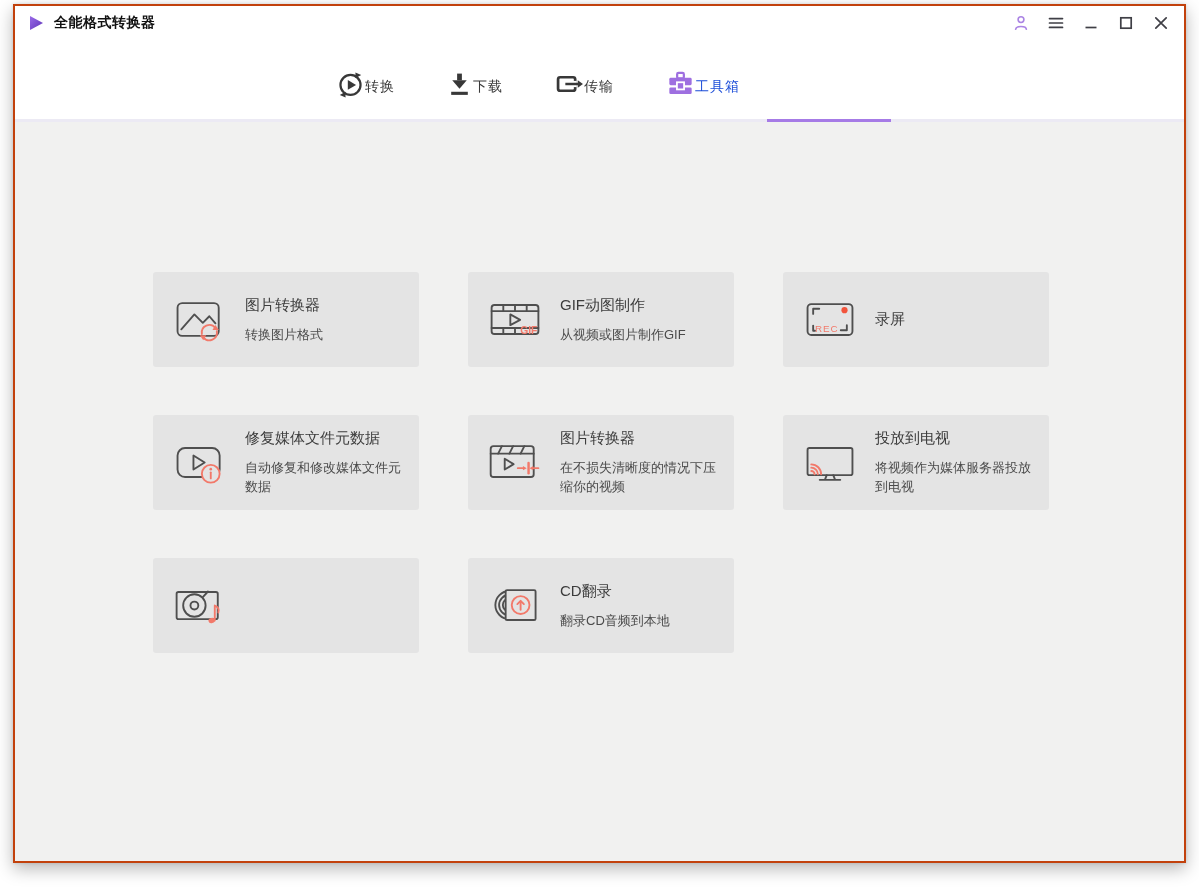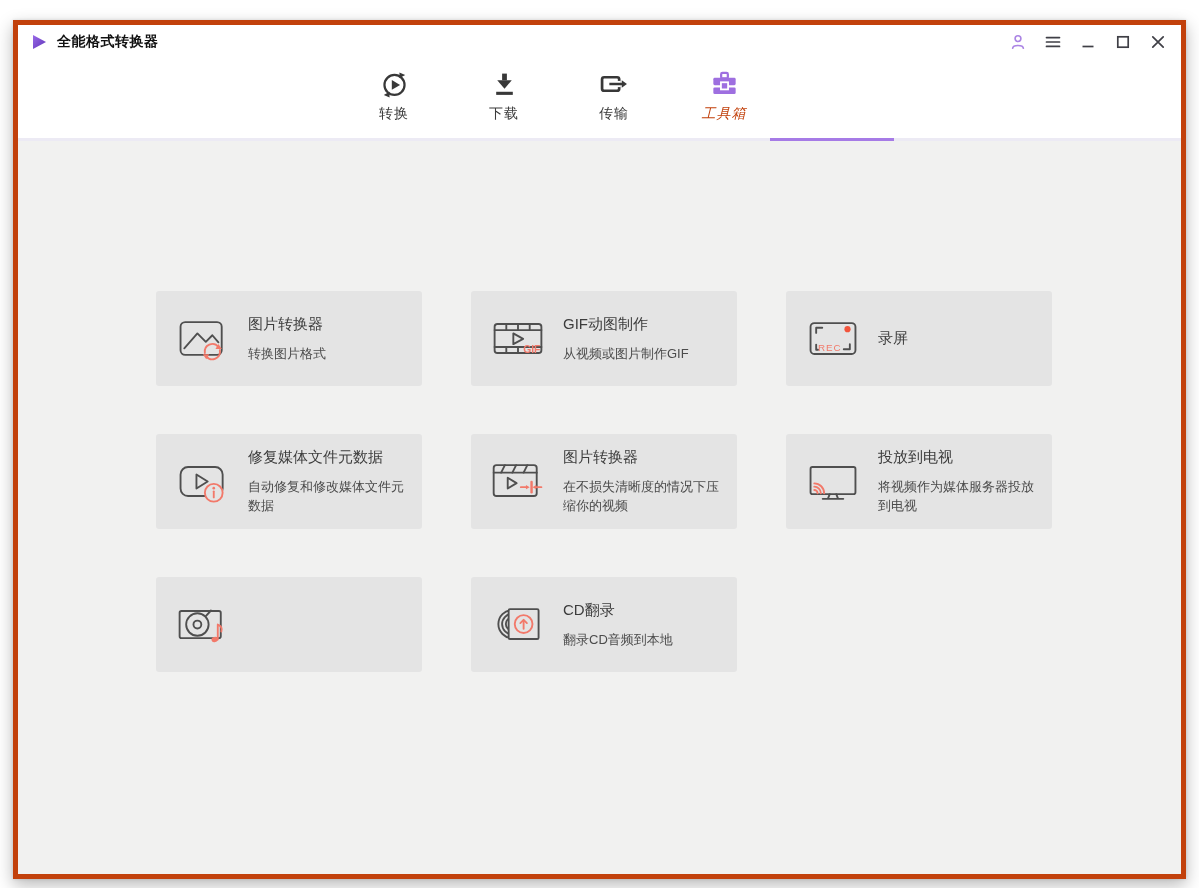--- a/index.html
+++ b/index.html
@@ -2,46 +2,46 @@
 <html><head>
 <meta charset="utf-8">
 <style>
   html,body{margin:0;padding:0;}
   body{
     width:1199px;height:888px;position:relative;background:#ffffff;overflow:hidden;
     font-family:"Liberation Sans","DejaVu Sans",sans-serif;
     -webkit-font-smoothing:antialiased;
   }
   .window{
-    position:absolute;left:13px;top:20px;width:1173px;height:859px;box-sizing:border-box;
-    border:5px solid #c2410c;background:#f1f1f0;
+    position:absolute;left:13px;top:4px;width:1173px;height:859px;box-sizing:border-box;
+    border:2px solid #c2410c;background:#f1f1f0;
     box-shadow:0 6px 16px rgba(0,0,0,.28), 0 0 3px rgba(0,0,0,.12);
   }
   
   .titlebar{
     height:34px;background:#ffffff;display:flex;align-items:center;
     padding:0 12px 0 13px;position:relative;
   }
   .app-logo{display:flex;align-items:center;margin-right:9px;}
   .win-title{font-size:14px;font-weight:bold;color:#111111;letter-spacing:.5px;}
   .tb-controls{margin-left:auto;display:flex;align-items:center;gap:13px;}
   .tb-btn{display:flex;align-items:center;justify-content:center;width:22px;height:22px;cursor:pointer;}
   
   .navbar{
     height:79px;background:#ffffff;position:relative;
     border-bottom:3px solid #eceaf4;
   }
   .tabs{position:absolute;left:321px;top:0;display:flex;}
   .tab{
-    width:110px;height:79px;display:flex;flex-direction:column;align-items:center;
+    width:110px;height:79px;display:flex;flex-direction:row;align-items:center;
     padding-top:9px;box-sizing:border-box;cursor:pointer;
   }
   .tab .tab-ico{height:32px;display:flex;align-items:center;justify-content:center;}
   .tab .tab-label{margin-top:5px;font-size:14px;color:#3a3a3a;letter-spacing:1px;}
-  .tab.active .tab-label{color:#c2410c;font-style:italic;}
+  .tab.active .tab-label{color:#1d4ed8;}
   .tab-underline{
     position:absolute;left:752px;bottom:-3px;width:124px;height:3px;
     background:#a67be6;z-index:2;
   }
   
   .cards{
     position:absolute;left:138px;top:266px;
     display:grid;grid-template-columns:repeat(3,266px);grid-auto-rows:95px;
     column-gap:49px;row-gap:48px;
   }

